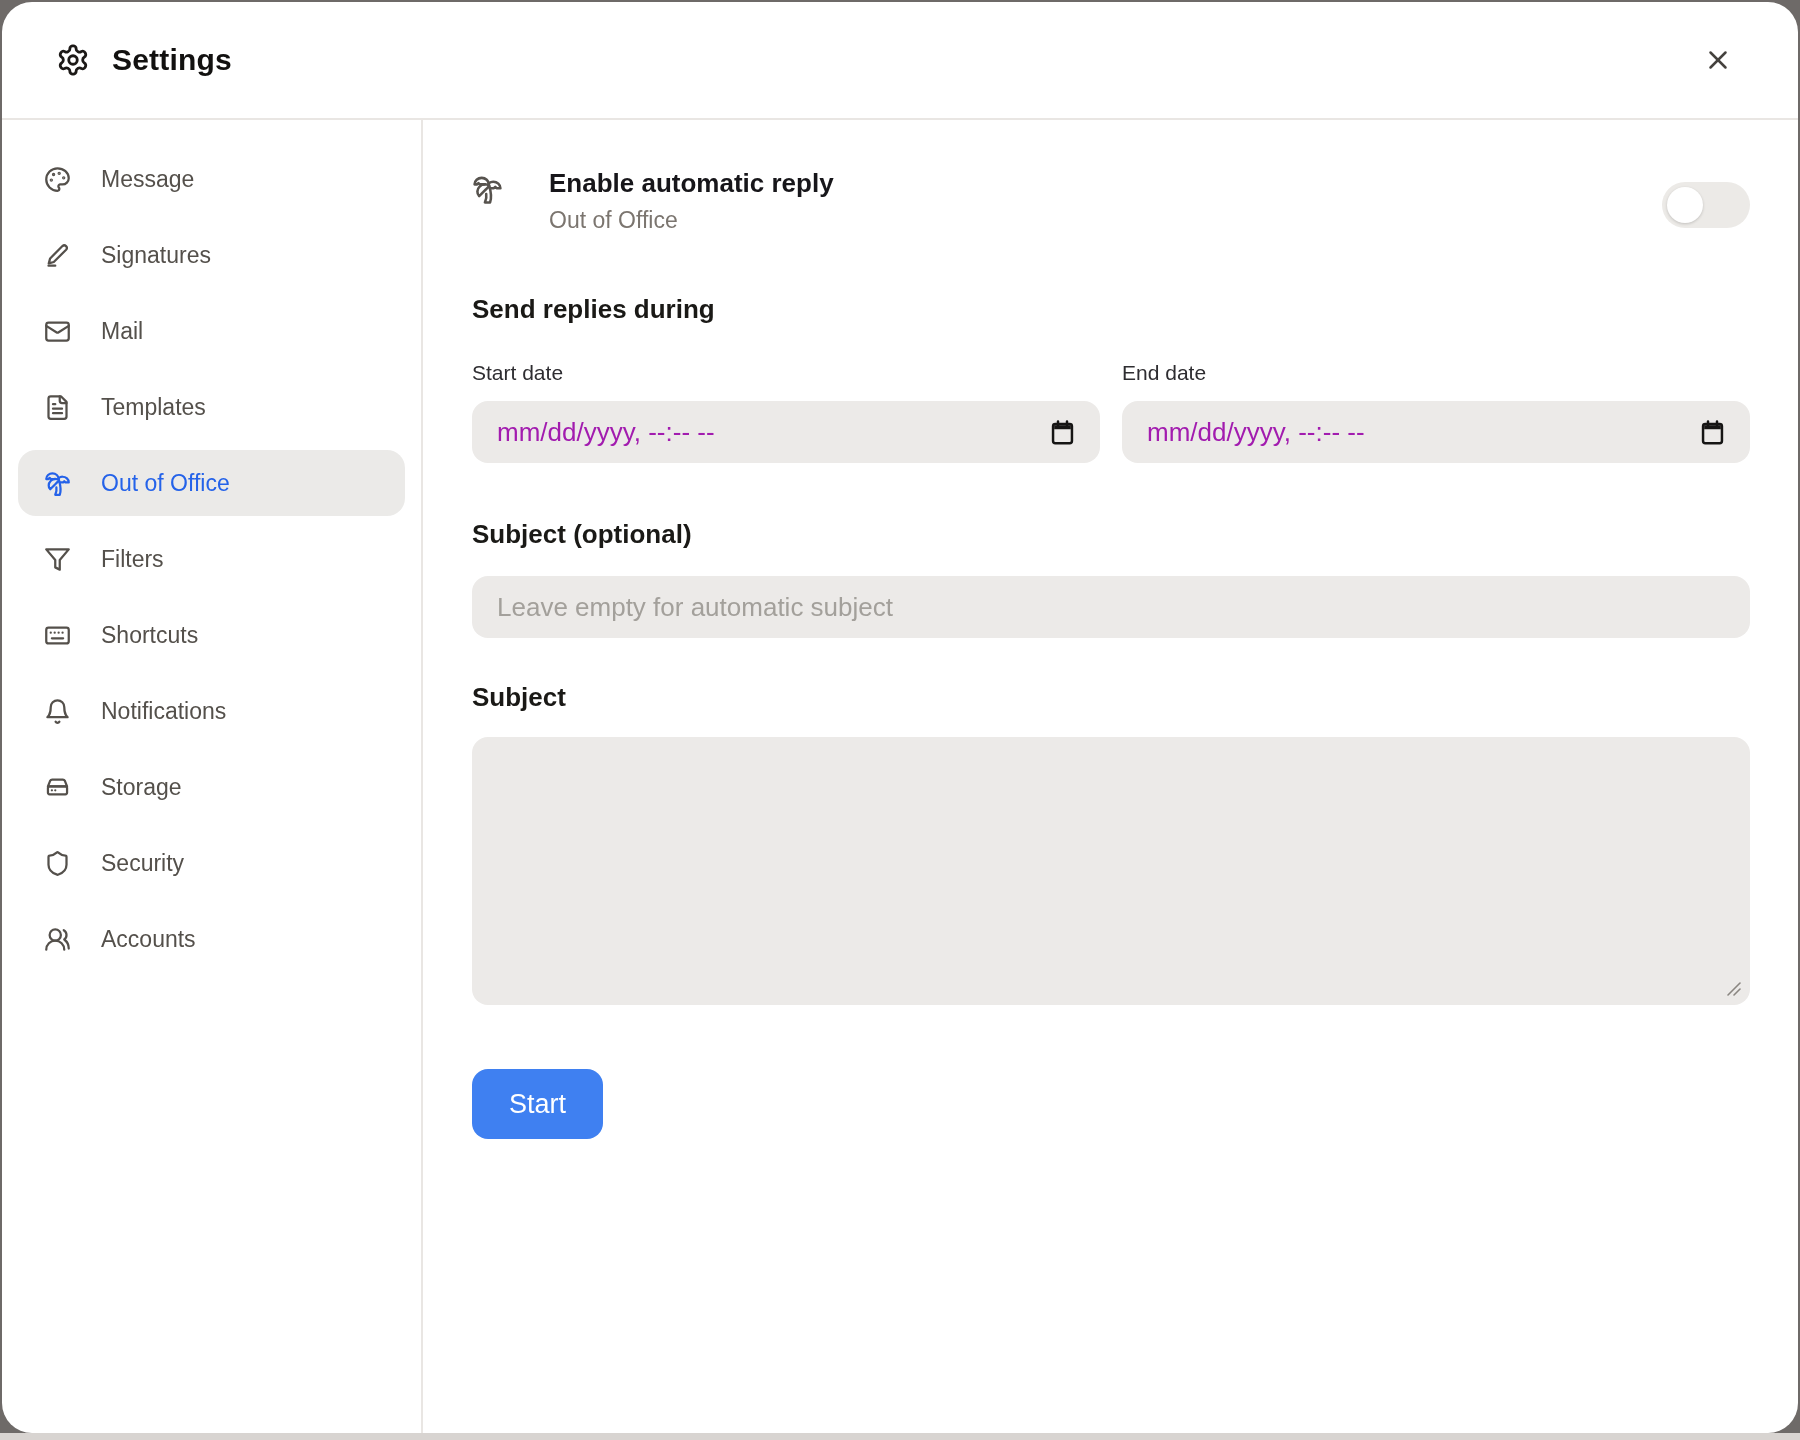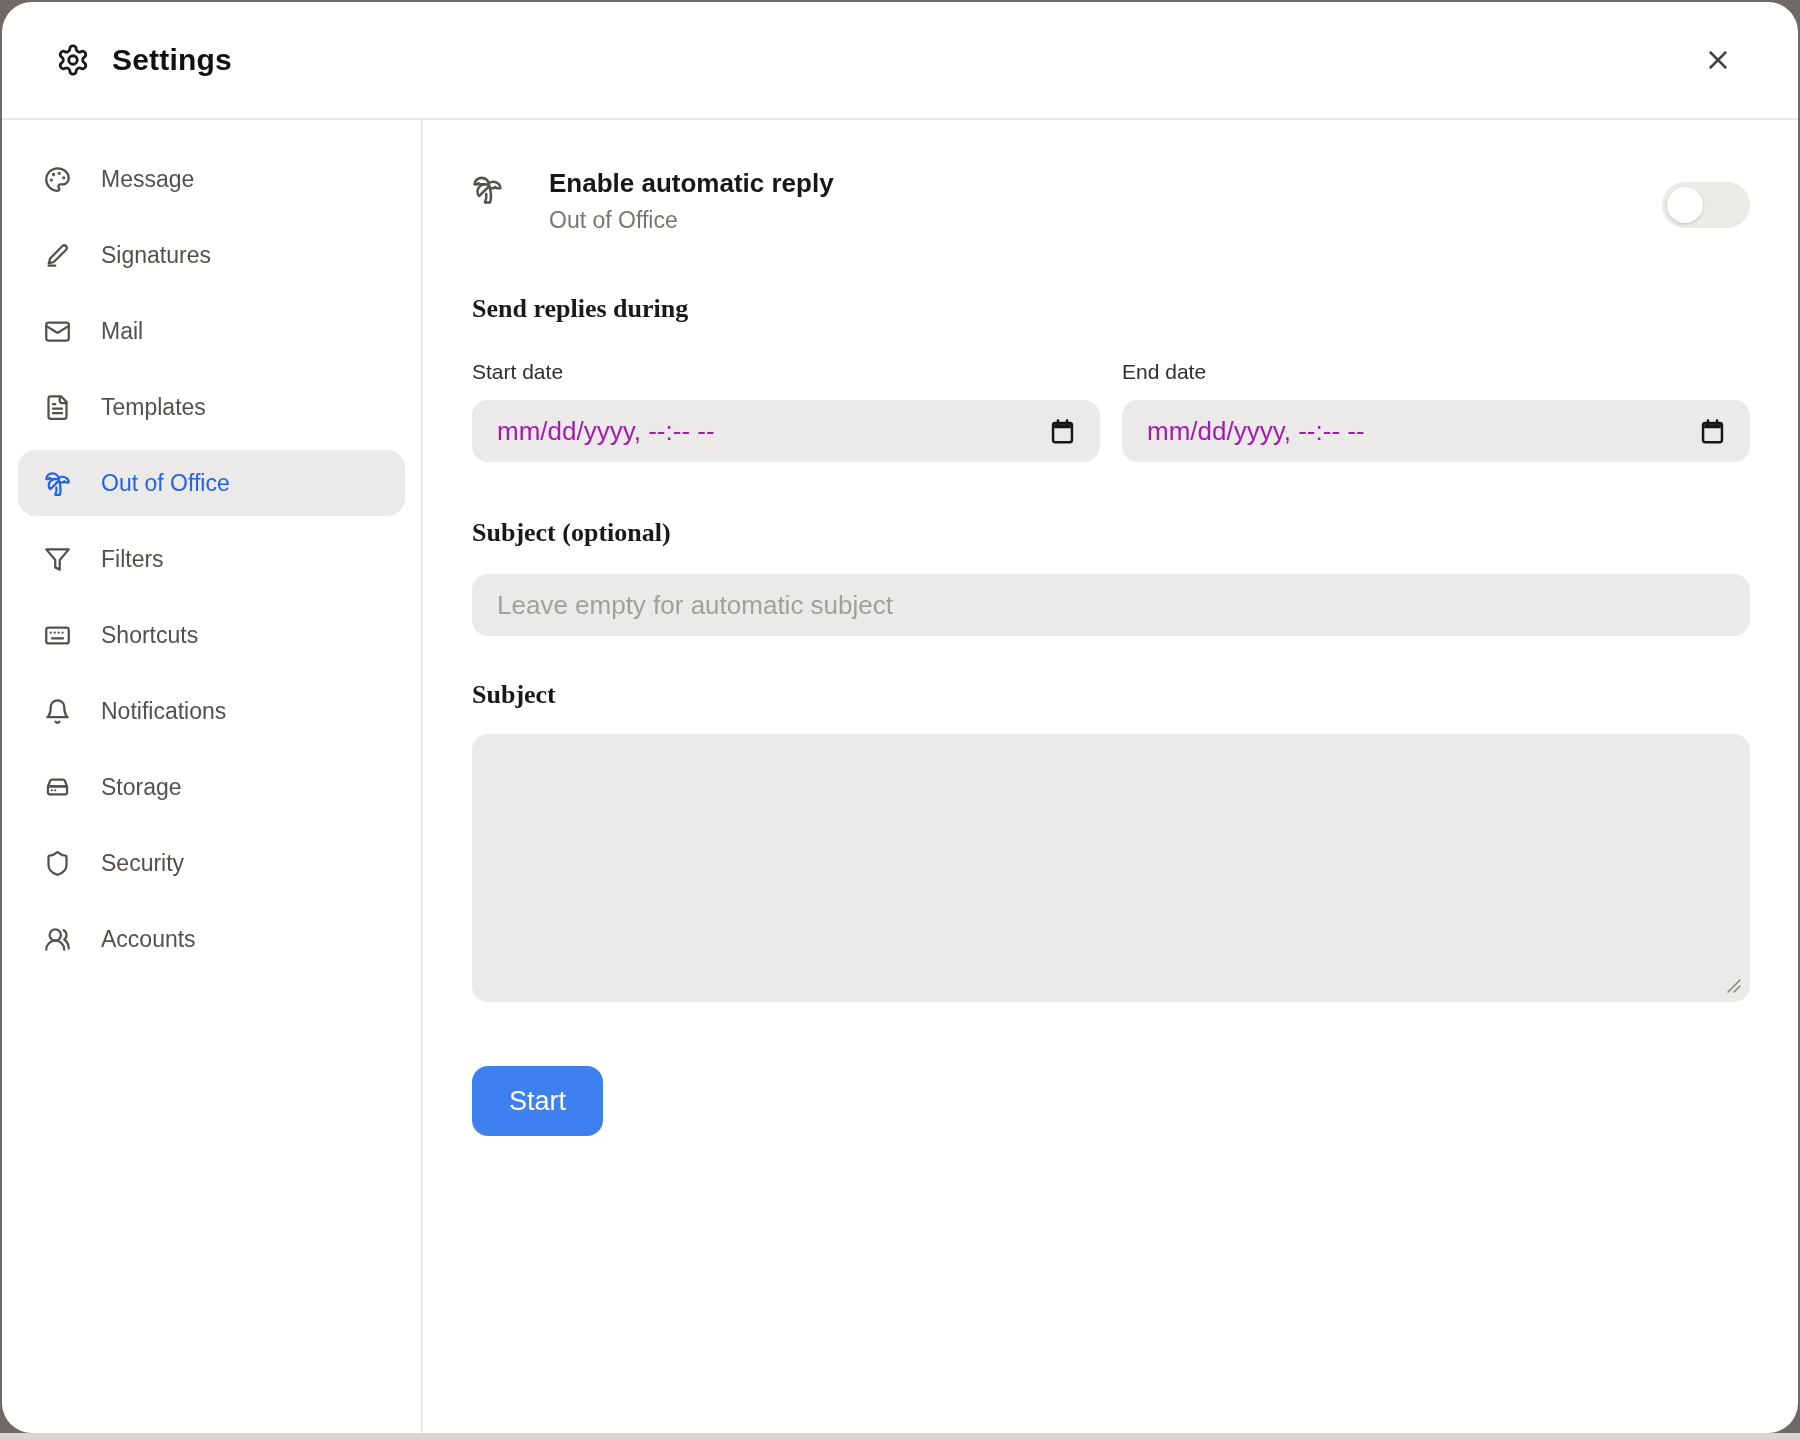--- a/index.html
+++ b/index.html
@@ -84,21 +84,21 @@
     border-radius: 23px;
     border: none; cursor: pointer;
     position: relative;
   }
   .toggle .knob {
     position: absolute; left: 5px; top: 5px;
     width: 36px; height: 36px;
     background: #ffffff; border-radius: 50%;
     box-shadow: 0 1px 3px rgba(0,0,0,0.18);
   }
-  .section-heading { font-size: 26px; font-weight: 600; color: #1a1916; font-family: Liberation Serif, serif; }
+  .section-heading { font-size: 26px; font-weight: 600; color: #1a1916; }
   .sec-replies { margin-top: 60px; }
   .helper { font-size: 24px; color: #7b756f; margin-top: 22px; }
   .dates-row { display: flex; gap: 22px; margin-top: 36px; }
   .date-col { flex: 1; min-width: 0; }
   .field-label { font-size: 21px; color: #2e2d31; margin-bottom: 16px; }
   .datetime-field {
     height: 62px;
     background: #eceae8;
     border-radius: 16px;
     display: flex; align-items: center;

